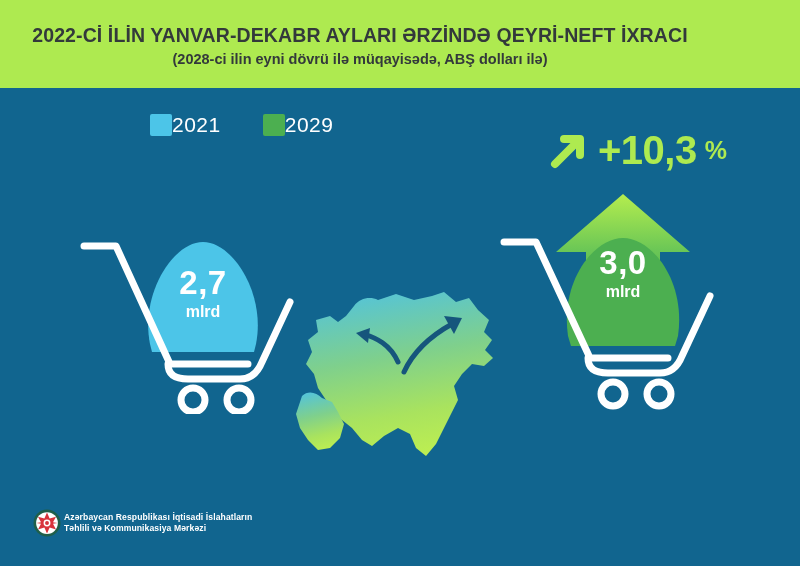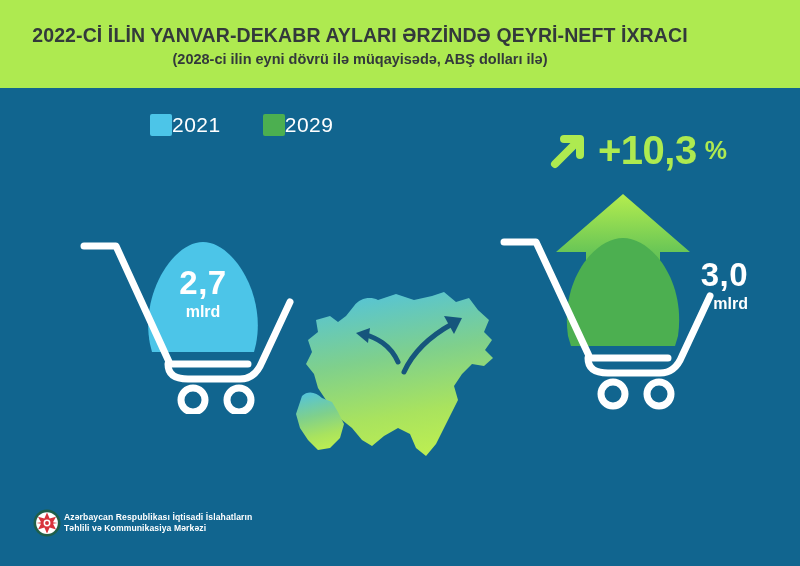--- a/index.html
+++ b/index.html
@@ -139,21 +139,21 @@
   .cart-right { left: 498px; top: 186px; width: 250px; height: 228px; }
 
   .cart-value {
     position: absolute;
     width: 100%;
     text-align: center;
     color: #FFFFFF;
     pointer-events: none;
   }
   .cart-left .cart-value  { top: 42px; }
-  .cart-right .cart-value { top: 72px; text-align: right; }
+  .cart-right .cart-value { top: 60px; }
   .cart-num {
     font-size: 33px;
     font-weight: bold;
     line-height: 34px;
     letter-spacing: 0.5px;
   }
   .cart-unit {
     font-size: 16px;
     font-weight: bold;
     line-height: 24px;

